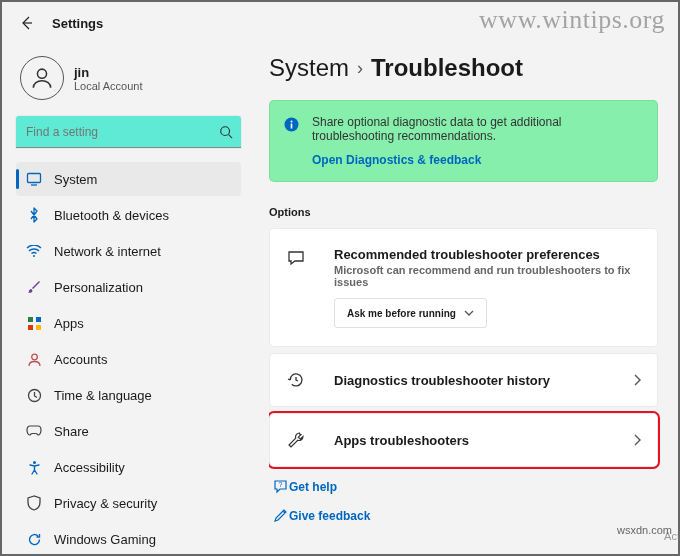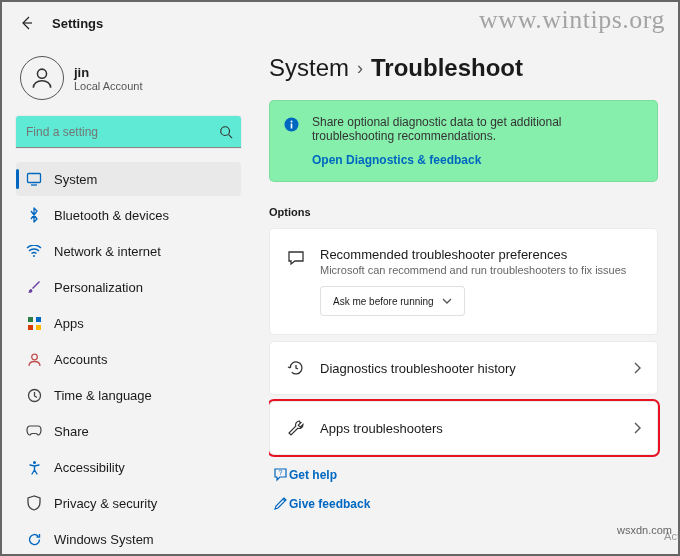--- a/index.html
+++ b/index.html
@@ -38,21 +38,21 @@
 .bc-sep { font-weight: 400; color: #555; font-size: 18px; }
 
 .banner { background: #86efac; border: 1px solid rgba(0,0,0,.08); border-radius: 5px; padding: 14px 14px 14px 42px; position: relative; margin-bottom: 24px; }
 .banner .info-icon { position: absolute; left: 14px; top: 16px; }
 .banner-text { font-size: 12px; color: #333; margin-bottom: 10px; }
 .link { color: #0067c0; font-size: 12px; cursor: pointer; font-weight: 600; }
 
 .section-label { font-size: 11px; font-weight: 600; margin-bottom: 10px; }
 
 .card { background: #fff; border: 1px solid rgba(0,0,0,.08); border-radius: 5px; margin-bottom: 6px; }
-.card-row { display: flex; align-items: center; gap: 14px; padding: 14px 16px; min-height: 52px; cursor: pointer; }
+.card-row { display: flex; align-items: center; gap: 28px; padding: 14px 16px; min-height: 52px; cursor: pointer; font-weight: bold; }
 .card-row .icon-slot { width: 20px; display: flex; justify-content: center; }
 .card-row .row-body { flex: 1; }
 .card-row .row-title { font-size: 13px; }
 .card-row .row-sub { font-size: 11px; color: #666; margin-top: 2px; }
 .chev { color: #555; }
 
 .dropdown { display: inline-flex; align-items: center; gap: 8px; height: 30px; padding: 0 12px; background: #fff; border: 1px solid rgba(0,0,0,.12); border-radius: 4px; font-size: 10px; cursor: pointer; margin-top: 10px; }
 
 .highlight-red { outline: 2px solid #e81123; outline-offset: 0; }
 
@@ -189,21 +189,21 @@
             </svg>
           </span>
         <span class="nav-label">Privacy &amp; security</span>
       </div>
       <div class="nav-item">
         <span class="nav-icon">
             <svg width="15" height="15" viewBox="0 0 15 15">
               <path d="M12.5 7.5a5 5 0 1 1-1.5-3.5M12.5 2v3h-3" fill="none" stroke="#0067c0" stroke-width="1.4"></path>
             </svg>
           </span>
-        <span class="nav-label">Windows System</span>
+        <span class="nav-label">Windows Gaming</span>
       </div>
     </div>
   </div>
 
   <div class="main">
     <div class="breadcrumb">
       <span class="bc-parent">System</span>
       <span class="bc-sep">›</span>
       <span>Troubleshoot</span>
     </div>

